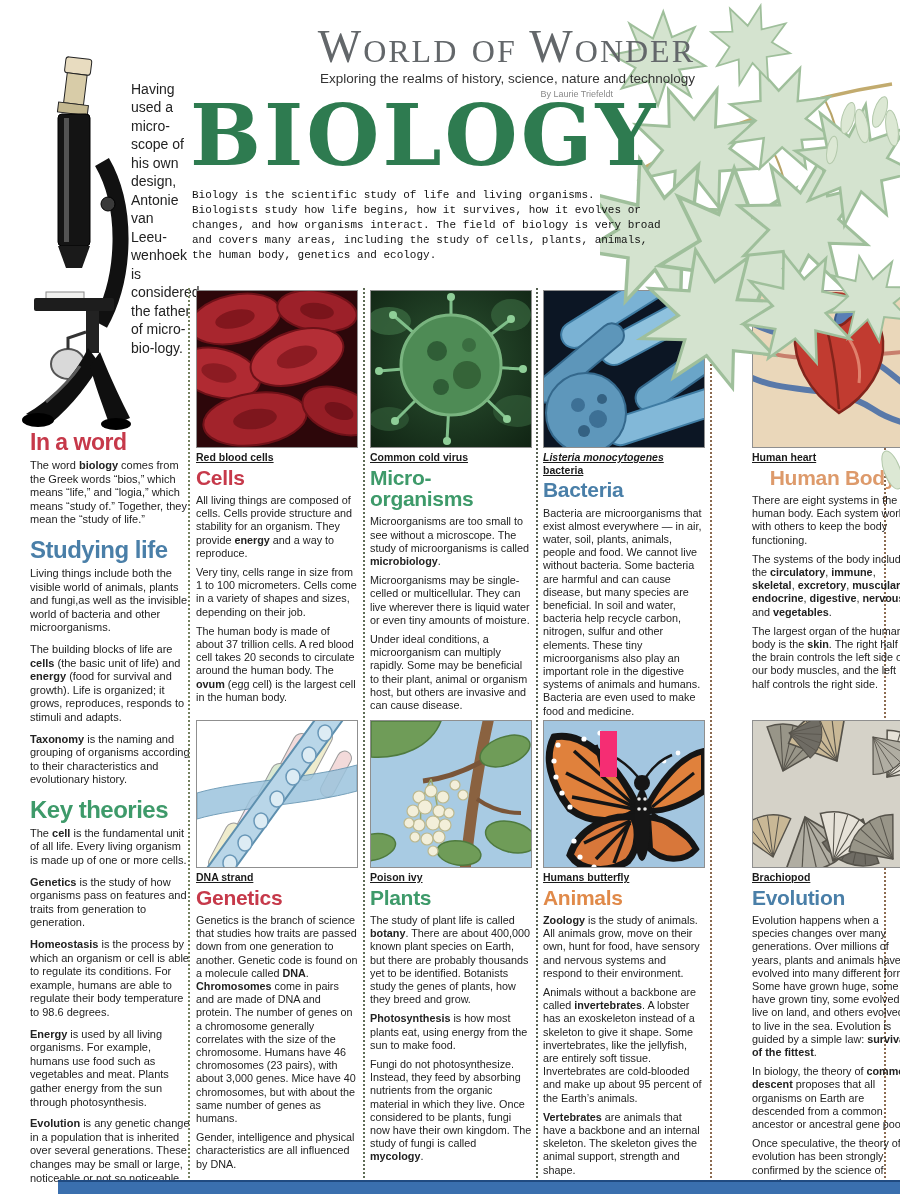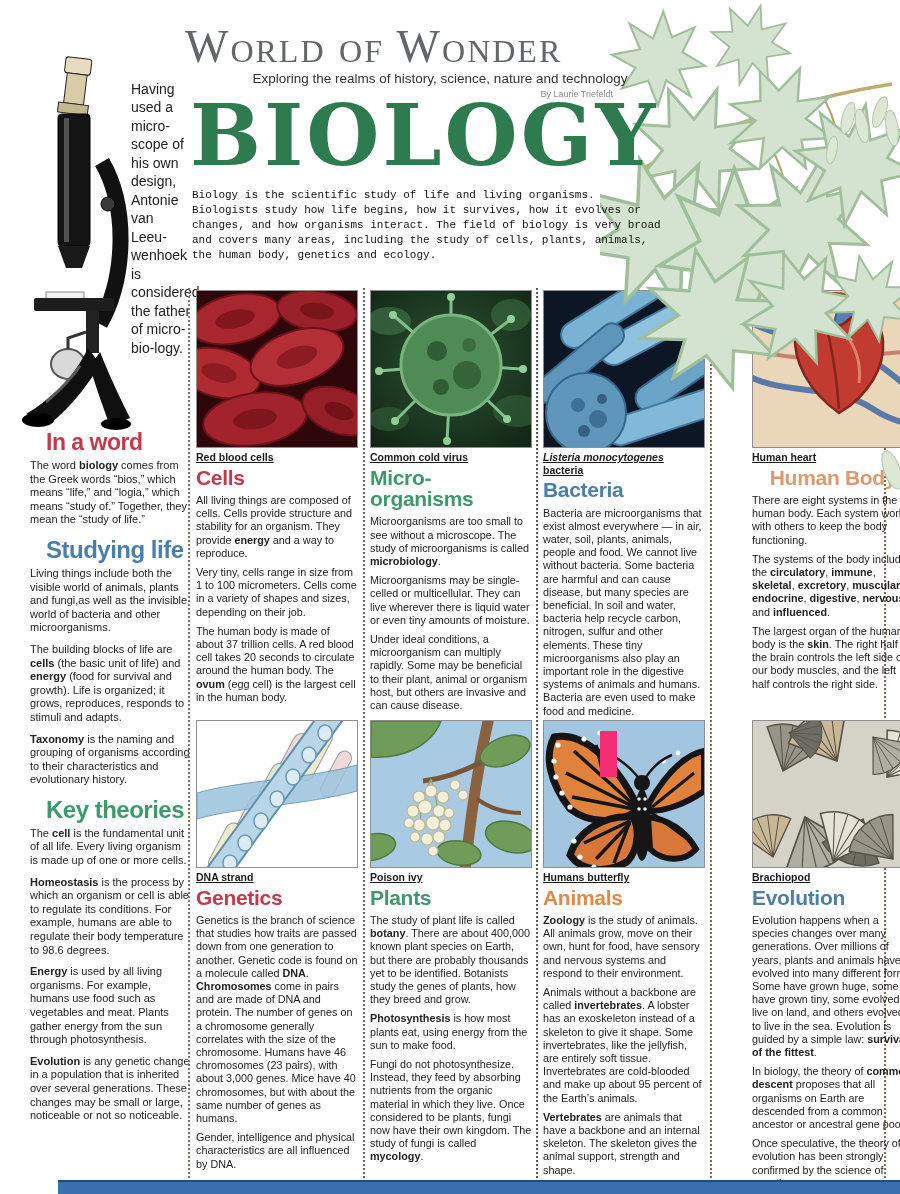--- a/index.html
+++ b/index.html
@@ -1,38 +1,38 @@
 <!DOCTYPE html>
 <html><head>
 <meta charset="utf-8">
 <style>
   html,body{margin:0;padding:0;background:#fff;}
   #poster{position:relative;width:900px;height:1194px;background:#ffffff;overflow:hidden;
           font-family:"Liberation Sans",sans-serif;color:#222;}
   
-  .masthead{position:absolute;left:185px;top:20px;width:510px;text-align:left;
+  .masthead{position:absolute;left:185px;top:20px;width:510px;text-align:right;
             font-family:"Liberation Serif",serif;font-variant:small-caps;font-weight:500;
             font-size:46px;letter-spacing:2px;color:#63676a;z-index:2;}
-  .tagline{position:absolute;left:185px;top:71px;width:510px;text-align:center;
+  .tagline{position:absolute;left:185px;top:71px;width:510px;text-align:right;
            font-size:13.5px;color:#333;z-index:2;}
   .byline{position:absolute;left:185px;top:89px;width:428px;text-align:right;
           font-size:9px;color:#8a8a8a;z-index:2;}
   .big-title{position:absolute;left:190px;top:94px;font-family:"DejaVu Serif",serif;
              font-weight:bold;font-size:84px;line-height:1;letter-spacing:3px;
              color:#2e7b50;z-index:2;}
   .intro{position:absolute;left:192px;top:188px;width:474px;font-family:Liberation Mono, monospace;
          font-size:11px;line-height:1.37;color:#111;z-index:2;}
   .leaves{position:absolute;right:0;top:0;width:300px;height:520px;z-index:1;}
   
   .scope{position:absolute;left:16px;top:52px;width:122px;height:382px;}
   .scope-caption{position:absolute;left:131px;top:80px;width:62px;font-size:14px;
                  line-height:1.32;color:#222;}
   
   .sidebar{position:absolute;left:30px;top:431px;width:160px;}
-  .sidebar h2{margin:0 0 5px 16px;font-size:23px;line-height:1;letter-spacing:-.5px;}
+  .sidebar h2{margin:0 0 5px 0;font-size:23px;line-height:1;letter-spacing:-.5px;}
   .sidebar h2.later{margin-top:11px;font-size:24px;}
   .sidebar p{margin:0 0 8px 0;font-size:11px;line-height:13.6px;color:#222;}
   .c-red{color:#c6394a;} .c-blue{color:#4a7fa8;} .c-green{color:#3e9a6a;}
   .c-tan{color:#dd9a6b;text-align:center;} .c-orange{color:#e08a4a;}
   
   .col{position:absolute;width:162px;}
   .r1{top:290px;} .r2{top:720px;}
   .x1{left:196px;} .x2{left:370px;} .x3{left:543px;} .x4{left:752px;}
   .img-frame{width:160px;border:1px solid #8f8f8f;margin-bottom:3px;font-size:0;line-height:0;background:#fff;}
   .caption{font-size:10.5px;font-weight:bold;color:#1a1a1a;margin:1px 0 3px 0;line-height:1.2;text-decoration:underline;}
@@ -115,20 +115,21 @@
 
   <div class="sidebar">
     <h2 class="c-red">In a word</h2>
     <p>The word <b>biology</b> comes from the Greek words “bios,” which means “life,” and “logia,” which means “study of.” Together, they mean the “study of life.”</p>
     <h2 class="c-blue later">Studying life</h2>
     <p>Living things include both the visible world of animals, plants and fungi,as well as the invisible world of bacteria and other microorganisms.</p>
     <p>The building blocks of life are <b>cells</b> (the basic unit of life) and <b>energy</b> (food for survival and growth). Life is organized; it grows, reproduces, responds to stimuli and adapts.</p>
     <p><b>Taxonomy</b> is the naming and grouping of organisms according to their characteristics and evolutionary history.</p>
     <h2 class="c-green later">Key theories</h2>
     <p>The <b>cell</b> is the fundamental unit of all life. Every living organism is made up of one or more cells.</p>
+    <p><b>Genetics</b> is the study of how organisms pass on features and traits from generation to generation.</p>
     <p><b>Homeostasis</b> is the process by which an organism or cell is able to regulate its conditions. For example, humans are able to regulate their body temperature to 98.6 degrees.</p>
     <p><b>Energy</b> is used by all living organisms. For example, humans use food such as vegetables and meat. Plants gather energy from the sun through photosynthesis.</p>
     <p><b>Evolution</b> is any genetic change in a population that is inherited over several generations. These changes may be small or large, noticeable or not so noticeable.</p>
 
   </div>
 
   <div class="vsep s1"></div>
   <div class="vsep s2"></div>
   <div class="vsep s3"></div>
   <div class="vsep s4"></div>
@@ -246,21 +247,21 @@
         <ellipse cx="96" cy="30" rx="14" ry="16" fill="#5a7fb5" stroke="#3c5c8c" stroke-width="2"></ellipse>
         <path d="M70,28 C60,18 44,22 42,42 C40,70 55,100 86,122 C116,104 132,76 130,50 C128,26 108,16 94,30 C86,38 78,36 70,28 Z" fill="#c13b30" stroke="#84241b" stroke-width="2.5"></path>
         <path d="M72,30 C80,60 84,90 86,118" stroke="#84241b" stroke-width="2.5" fill="none"></path>
         <path d="M60,14 C70,4 90,2 102,12" stroke="#b03028" stroke-width="9" fill="none"></path>
         <path d="M96,48 C104,60 108,76 106,92" stroke="#e0806c" stroke-width="3" fill="none"></path>
       </svg>
     </div>
     <div class="caption">Human heart</div>
     <h3 class="c-tan">Human Body</h3>
     <p>There are eight systems in the human body. Each system works with others to keep the body functioning.</p>
-    <p>The systems of the body include the <b>circulatory</b>, <b>immune</b>, <b>skeletal</b>, <b>excretory</b>, <b>muscular</b>, <b>endocrine</b>, <b>digestive</b>, <b>nervous</b> and <b>influenced</b>.</p>
+    <p>The systems of the body include the <b>circulatory</b>, <b>immune</b>, <b>skeletal</b>, <b>excretory</b>, <b>muscular</b>, <b>endocrine</b>, <b>digestive</b>, <b>nervous</b> and <b>vegetables</b>.</p>
     <p>The largest organ of the human body is the <b>skin</b>. The right half of the brain controls the left side of our body muscles, and the left half controls the right side.</p>
   </div>
 
   <div class="col r2 x1">
     <div class="img-frame">
       <svg viewBox="0 0 160 146" width="160" height="146">
         <rect width="160" height="146" fill="#ffffff"></rect>
         <g stroke="#9a9a9a" stroke-width="1">
           <rect x="86" y="10" width="16" height="60" rx="8" transform="rotate(28 94 40)" fill="#f3dada"></rect>
           <rect x="110" y="6" width="16" height="56" rx="8" transform="rotate(28 118 34)" fill="#efeccd"></rect>

